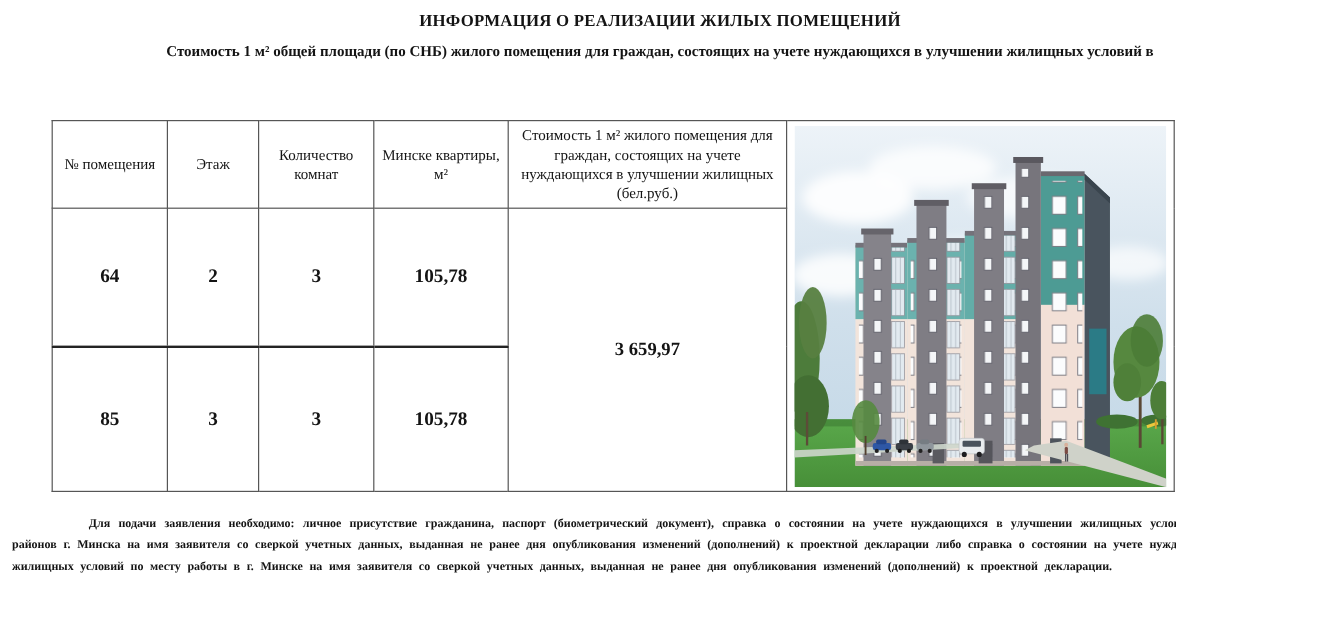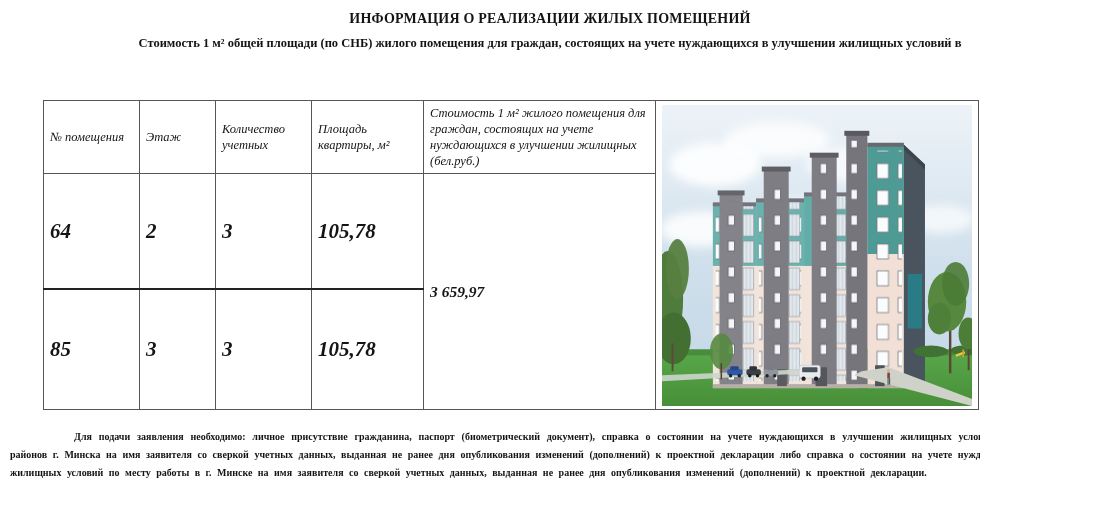--- a/index.html
+++ b/index.html
@@ -9,25 +9,25 @@
   }
   .header{position:absolute;left:0;top:0;width:1100px;text-align:center;}
   .title{padding-top:11px;font-size:14px;font-weight:bold;letter-spacing:.2px;}
   .subtitle{margin-top:8px;font-size:12.5px;font-weight:bold;line-height:17px;}
   .building-name{margin-top:7px;font-size:13px;font-weight:bold;}
   table.apt{
     position:absolute;left:43px;top:100px;border-collapse:collapse;table-layout:fixed;
     width:935px;
   }
   table.apt td{
-    border:1px solid #565656;vertical-align:middle;
-    padding:2px 6px;overflow:hidden;font-style:italic;
+    border:1px solid #565656;text-align:center;vertical-align:middle;
+    padding:2px 6px;overflow:hidden;
   }
   td.hcell{height:68px;font-size:12.5px;line-height:16px;font-weight:normal;}
-  td.dcell{font-size:21px;font-weight:bold;}
+  td.dcell{font-size:16px;font-weight:bold;}
   tr.r1 td.dcell{height:110px;border-bottom:2px solid #232323;}
   tr.r2 td.dcell{height:115px;}
   td.price-cell{font-size:15.5px;font-weight:bold;padding-bottom:36px;}
   td.img-cell{padding:0;vertical-align:top;}
   .img-wrap{width:100%;height:301px;overflow:hidden;}
   .img-wrap svg{display:block;width:100%;height:100%;}
   .footer{
     position:absolute;left:10px;top:428px;width:1080px;
     font-size:10px;font-weight:bold;line-height:18px;text-align:justify;
     text-indent:64px;word-spacing:3px;
@@ -51,22 +51,22 @@
         <col style="width:76px">
         <col style="width:96px">
       <col style="width:112px">
         <col style="width:232px">
         <col style="width:323px">
     </colgroup>
     <tbody>
         <tr>
       <td class="hcell">№ помещения</td>
       <td class="hcell">Этаж</td>
-      <td class="hcell">Количество учетных</td>
-      <td class="hcell">Площадь квартиры, м²</td>
+      <td class="hcell">Количество комнат</td>
+      <td class="hcell">Минске квартиры, м²</td>
       <td class="hcell">Стоимость 1 м² жилого помещения для граждан, состоящих на учете нуждающихся в улучшении жилищных (бел.руб.)</td>
       <td class="img-cell" rowspan="3">
         <div class="img-wrap">
 
           <svg viewBox="0 0 323 303" preserveAspectRatio="none">
             <defs>
               <linearGradient id="sky" x1="0" y1="0" x2="0" y2="1">
                 <stop offset="0" stop-color="#edf3f8"></stop>
                 <stop offset="0.55" stop-color="#cfdfeb"></stop>
                 <stop offset="1" stop-color="#c2d7e6"></stop>

